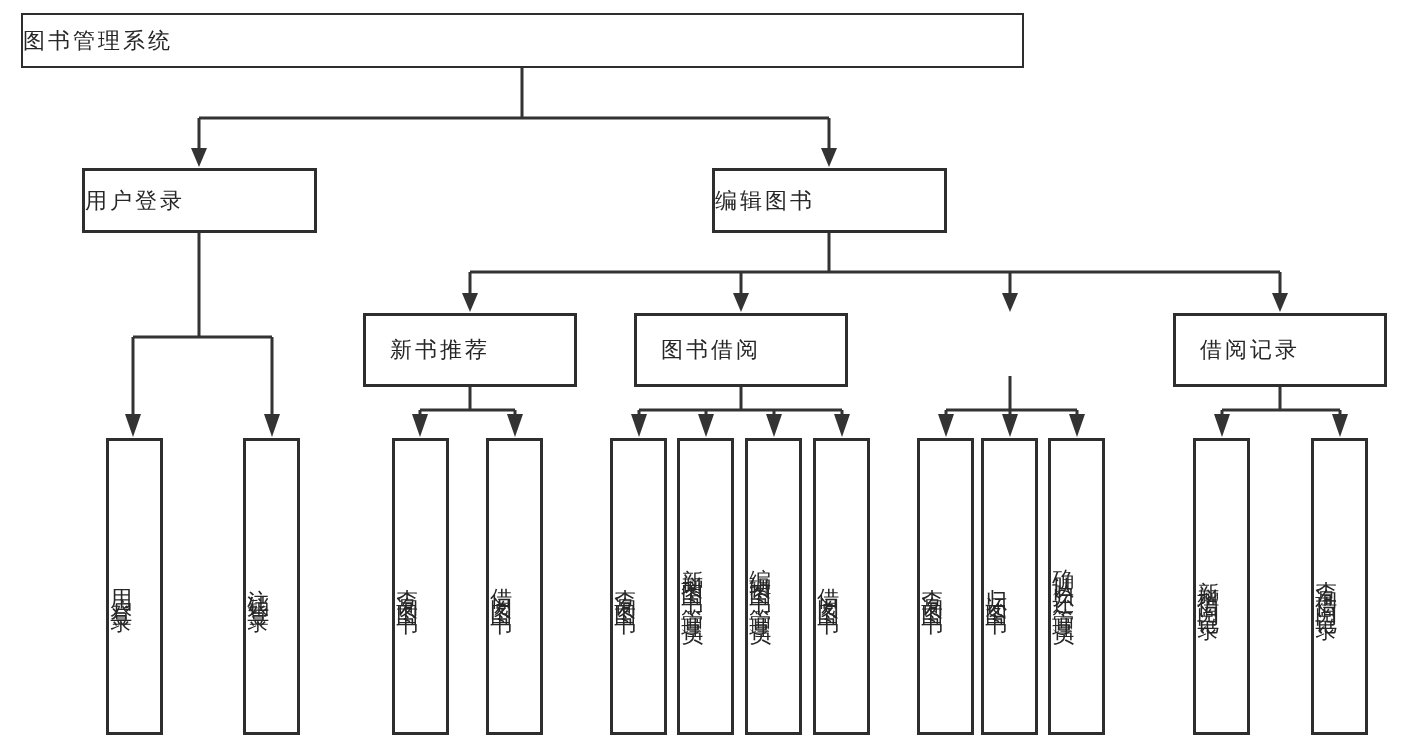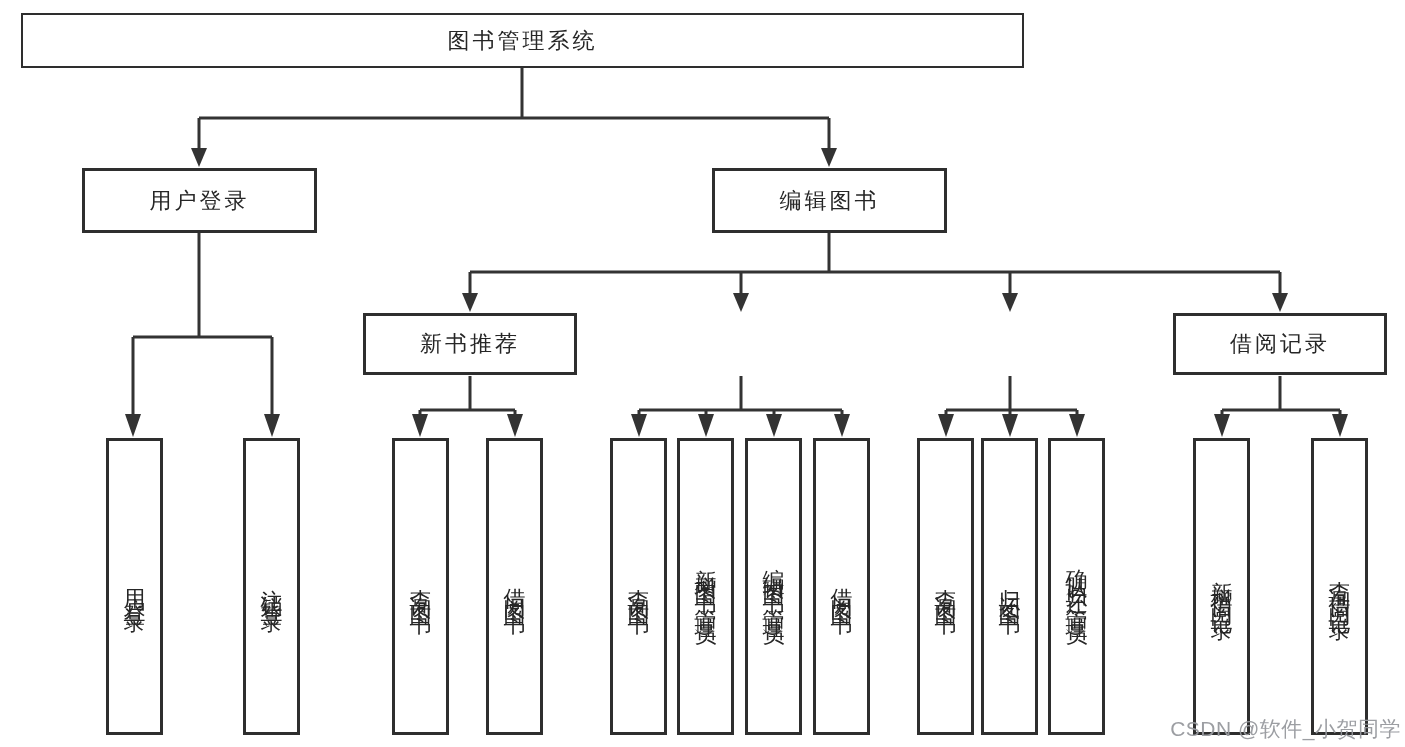--- a/index.html
+++ b/index.html
@@ -11,31 +11,31 @@
     position:relative; width:1405px; height:747px;
     background:var(--background); overflow:hidden;
     font-family:"Liberation Sans", sans-serif; color:var(--text);
   }
   #connectors { position:absolute; left:0; top:0; z-index:1; }
   #connectors .ln { stroke:var(--line); stroke-width:3; fill:none; }
   #connectors .arrow { fill:var(--line); stroke:none; }
   .box {
     position:absolute; z-index:2; background:#fff;
     border:3px solid var(--box-border); box-sizing:border-box;
-    display:flex; align-items:center; justify-content:center;
+    display:flex; align-items:center; 
   }
   .root-box { border-width:2px; }
   .lbl-h { font-size:22px; letter-spacing:3px; white-space:nowrap; color:var(--text); }
   .leaf .lbl-v {
     writing-mode:vertical-rl; text-orientation:mixed;
     font-size:22px; letter-spacing:8px; line-height:1.1; color:var(--text);
   }
   .leaf { width:57px; height:297px; top:438px; }
   .lvl2 { width:235px; height:65px; top:168px; }
-  .lvl3 { width:214px; height:62px; top:313px; }
+  .lvl3 { width:214px; height:74px; top:313px;padding-left:24px; }
   #watermark {
     position:absolute; z-index:3; top:715px; right:4px;
     font-size:21px; letter-spacing:0.5px; color:var(--watermark);
     opacity:0.95; white-space:nowrap;
   }
 </style>
 </head>
 <body>
 
 <div id="canvas">
@@ -88,20 +88,23 @@
   <div class="box lvl2" style="left:82px">
     <span class="lbl-h">用户登录</span>
   </div>
   <div class="box lvl2" style="left:712px">
     <span class="lbl-h">编辑图书</span>
   </div>
 
   <div class="box lvl3" style="left:363px">
     <span class="lbl-h">新书推荐</span>
   </div>
+  <div class="box lvl3" style="left:634px">
+    <span class="lbl-h">图书借阅</span>
+  </div>
   <div class="box lvl3" style="left:1173px">
     <span class="lbl-h">借阅记录</span>
   </div>
 
   <div class="box leaf" style="left:106px">
     <span class="lbl-v">用户登录</span>
   </div>
   <div class="box leaf" style="left:243px">
     <span class="lbl-v">注销登录</span>
   </div>
@@ -132,14 +135,13 @@
   <div class="box leaf" style="left:1048px">
     <span class="lbl-v">确认归还（管理员）</span>
   </div>
   <div class="box leaf" style="left:1193px">
     <span class="lbl-v">新增借阅记录</span>
   </div>
   <div class="box leaf" style="left:1311px">
     <span class="lbl-v">查询借阅记录</span>
   </div>
 
-  <div id="watermark">CSDN @软件_小贺同学</div>
 </div>
 
 </body></html>

